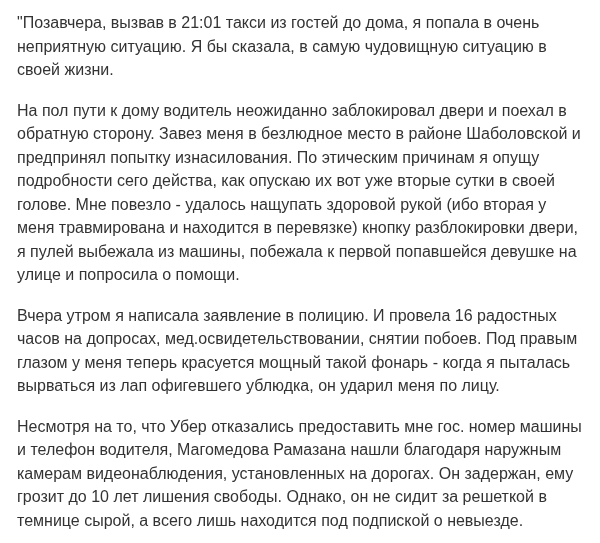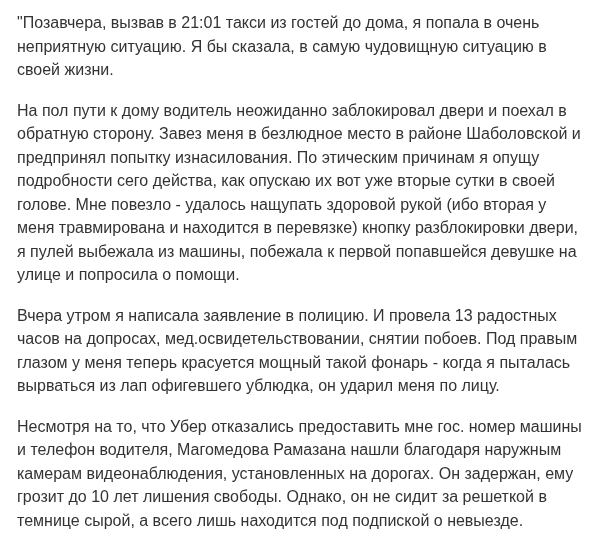--- a/index.html
+++ b/index.html
@@ -32,15 +32,15 @@
   .post-content p:last-child {
     margin-bottom: 6px;
   }
 </style>
 </head>
 <body>
 
 <div class="post-content">
   <p>"Позавчера, вызвав в 21:01 такси из гостей до дома, я попала в очень неприятную ситуацию. Я бы сказала, в самую чудовищную ситуацию в своей жизни.</p>
   <p>На пол пути к дому водитель неожиданно заблокировал двери и поехал в обратную сторону. Завез меня в безлюдное место в районе Шаболовской и предпринял попытку изнасилования. По этическим причинам я опущу подробности сего действа, как опускаю их вот уже вторые сутки в своей голове. Мне повезло - удалось нащупать здоровой рукой (ибо вторая у меня травмирована и находится в перевязке) кнопку разблокировки двери, я пулей выбежала из машины, побежала к первой попавшейся девушке на улице и попросила о помощи.</p>
-  <p>Вчера утром я написала заявление в полицию. И провела 13 радостных часов на допросах, мед.освидетельствовании, снятии побоев. Под правым глазом у меня теперь красуется мощный такой фонарь - когда я пыталась вырваться из лап офигевшего ублюдка, он ударил меня по лицу.</p>
+  <p>Вчера утром я написала заявление в полицию. И провела 16 радостных часов на допросах, мед.освидетельствовании, снятии побоев. Под правым глазом у меня теперь красуется мощный такой фонарь - когда я пыталась вырваться из лап офигевшего ублюдка, он ударил меня по лицу.</p>
   <p>Несмотря на то, что Убер отказались предоставить мне гос. номер машины и телефон водителя, Магомедова Рамазана нашли благодаря наружным камерам видеонаблюдения, установленных на дорогах. Он задержан, ему грозит до 10 лет лишения свободы. Однако, он не сидит за решеткой в темнице сырой, а всего лишь находится под подпиской о невыезде.</p>
 </div>
 
 </body></html>

